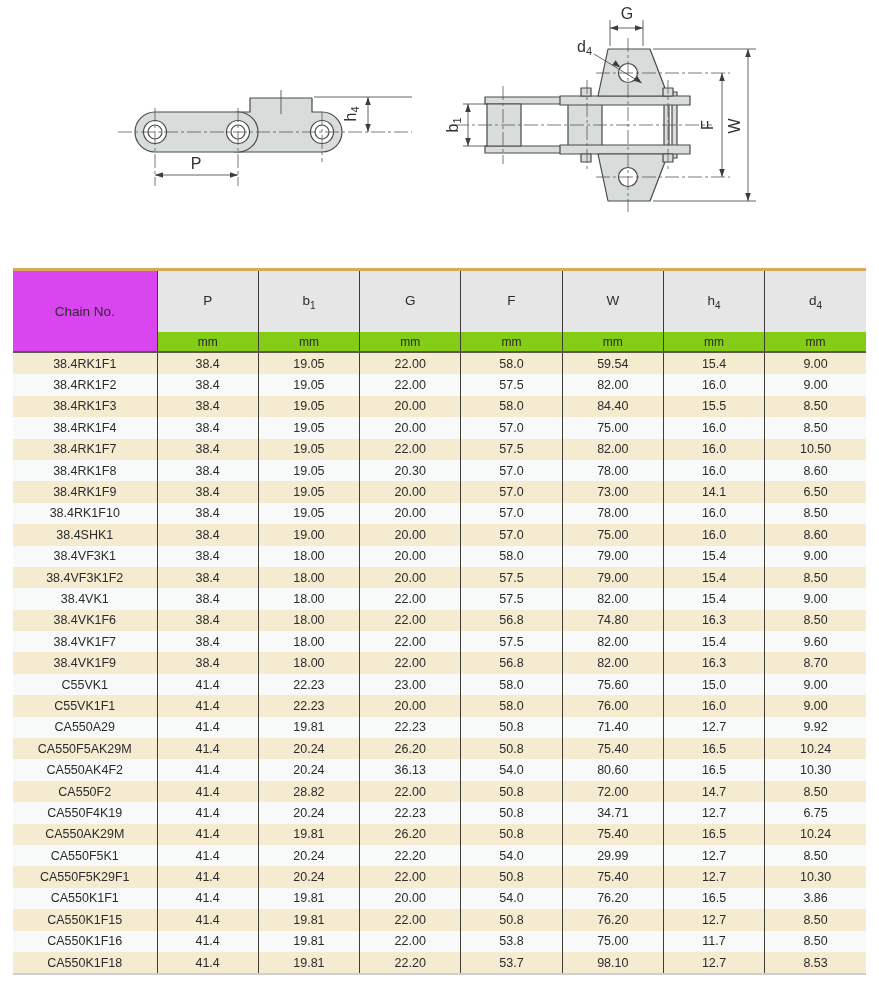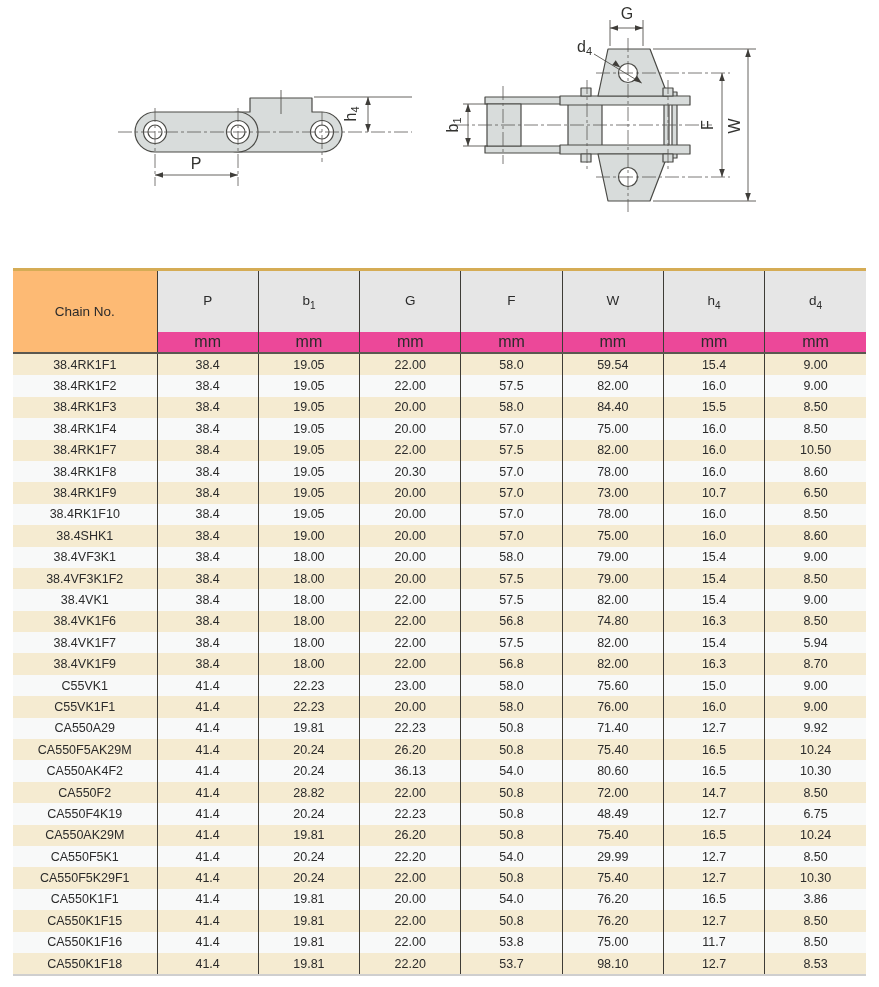--- a/index.html
+++ b/index.html
@@ -14,22 +14,22 @@
   .arr{fill:#3f3d39;stroke:none;}
   .dlab{fill:#333330;font-size:16px;font-family:"Liberation Sans",sans-serif;}
   .dlab .sub{font-size:11px;}
 
   
   #spec-table-wrap{position:absolute;left:13px;top:268px;width:853px;border-top:3px solid #d5ac55;border-bottom:2px solid #cfcfcf;}
   table{border-collapse:collapse;table-layout:fixed;width:100%;}
   col.c-chain{width:144px;}
   thead th{font-weight:normal;text-align:center;vertical-align:middle;border-right:1px solid #3e3c36;}
   thead tr.hdr-main th{height:59px;background:#e6e6e6;font-size:13.5px;}
-  thead tr.hdr-main th.chain-col{background:#fdba74;}
-  thead tr.hdr-units th{height:17px;background:#ec4899;font-size:16px;}
+  thead tr.hdr-main th.chain-col{background:#d946ef;}
+  thead tr.hdr-units th{height:17px;background:#84cc16;font-size:12px;}
   thead th:last-child, tbody td:last-child{border-right:none;}
   thead{border-bottom:2px solid #5b5850;}
   thead sub{font-size:10px;}
   tbody td{height:21.4px;padding:0;text-align:center;font-size:12.5px;border-right:1px solid #3e3c36;white-space:nowrap;}
   tbody tr:nth-child(odd){background:#f5ebd1;}
   tbody tr:nth-child(even){background:#f8f9f9;}
 </style>
 </head>
 <body>
 
@@ -242,21 +242,21 @@
           <td>16.0</td>
           <td>8.60</td>
         </tr>
         <tr>
           <td>38.4RK1F9</td>
           <td>38.4</td>
           <td>19.05</td>
           <td>20.00</td>
           <td>57.0</td>
           <td>73.00</td>
-          <td>10.7</td>
+          <td>14.1</td>
           <td>6.50</td>
         </tr>
         <tr>
           <td>38.4RK1F10</td>
           <td>38.4</td>
           <td>19.05</td>
           <td>20.00</td>
           <td>57.0</td>
           <td>78.00</td>
           <td>16.0</td>
@@ -313,21 +313,21 @@
           <td>8.50</td>
         </tr>
         <tr>
           <td>38.4VK1F7</td>
           <td>38.4</td>
           <td>18.00</td>
           <td>22.00</td>
           <td>57.5</td>
           <td>82.00</td>
           <td>15.4</td>
-          <td>5.94</td>
+          <td>9.60</td>
         </tr>
         <tr>
           <td>38.4VK1F9</td>
           <td>38.4</td>
           <td>18.00</td>
           <td>22.00</td>
           <td>56.8</td>
           <td>82.00</td>
           <td>16.3</td>
           <td>8.70</td>
@@ -391,21 +391,21 @@
           <td>72.00</td>
           <td>14.7</td>
           <td>8.50</td>
         </tr>
         <tr>
           <td>CA550F4K19</td>
           <td>41.4</td>
           <td>20.24</td>
           <td>22.23</td>
           <td>50.8</td>
-          <td>48.49</td>
+          <td>34.71</td>
           <td>12.7</td>
           <td>6.75</td>
         </tr>
         <tr>
           <td>CA550AK29M</td>
           <td>41.4</td>
           <td>19.81</td>
           <td>26.20</td>
           <td>50.8</td>
           <td>75.40</td>

